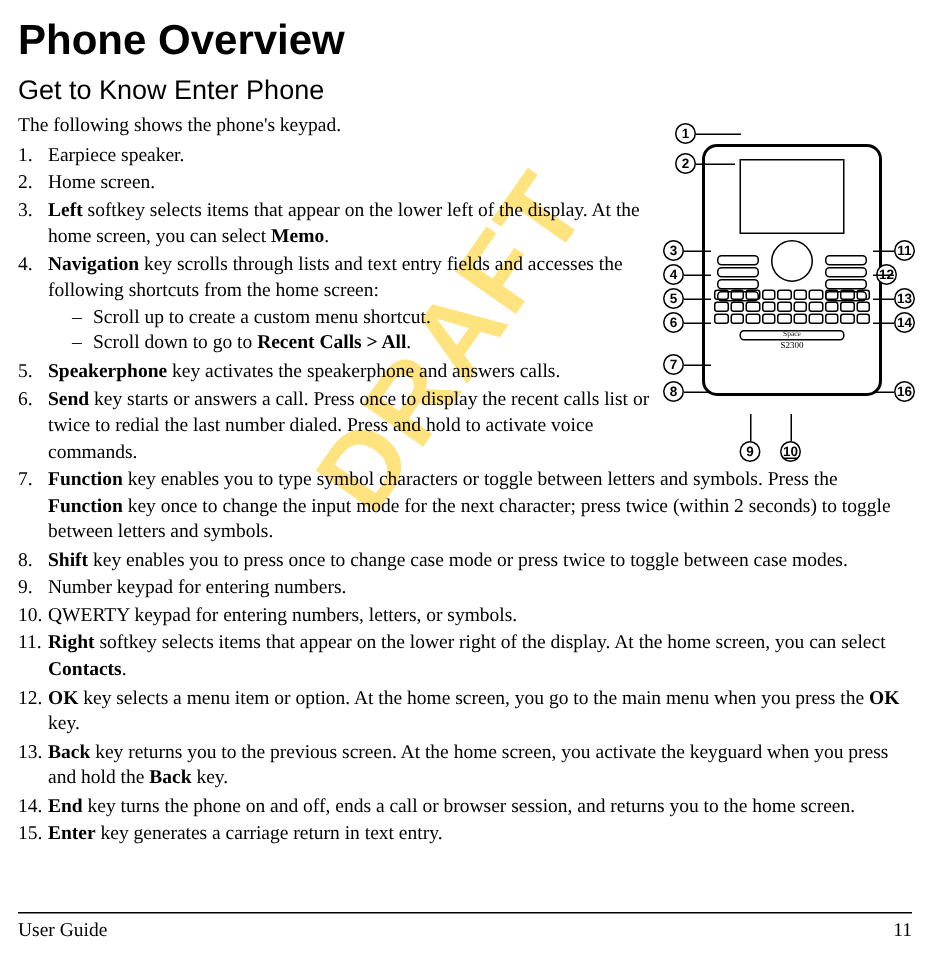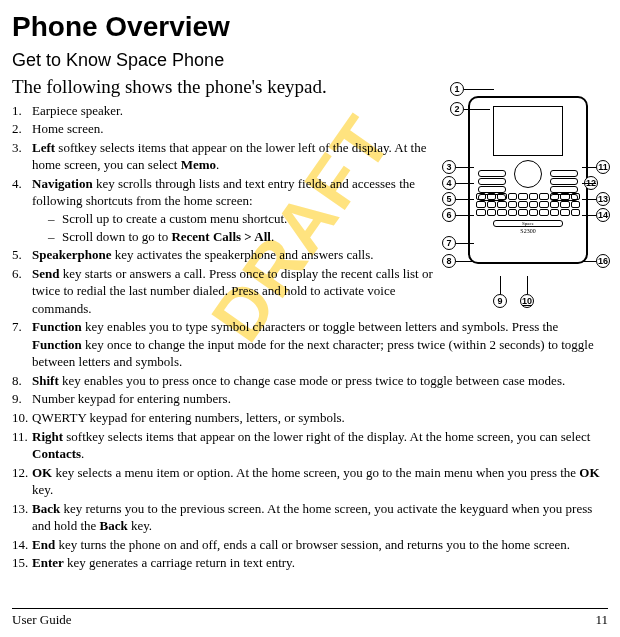--- a/index.html
+++ b/index.html
@@ -9,21 +9,21 @@
       height: 637px;
       padding: 8px 12px;
       position: relative;
       background: white;
       color: #000;
       font-size: 13px;
       line-height: 1.35;
     }
     .title { font-family: Arial, Helvetica, sans-serif; font-size: 28px; font-weight: bold; margin-bottom: 2px; }
     .subtitle { font-family: Arial, Helvetica, sans-serif; font-size: 18px; font-weight: normal; margin-bottom: 2px; }
-    .intro { font-size: 19px; margin-bottom: 2px; }
+    .intro { font-size: 13px; margin-bottom: 2px; }
     ol.main { list-style: none; counter-reset: item; padding-left: 0; }
     ol.main > li { counter-increment: item; padding-left: 20px; position: relative; margin-bottom: 1px; }
     ol.main > li::before {
       content: counter(item) ".";
       position: absolute;
       left: 0;
       width: 18px;
     }
     ul.sub { list-style: none; padding-left: 16px; }
     ul.sub > li { position: relative; padding-left: 14px; }
@@ -74,21 +74,21 @@
     .leader { position: absolute; background: #000; height: 1px; }
     .b { font-weight: bold; }
     .narrow-wrap { max-width: 425px; }
   </style>
 </head>
 <body>
 
 <div class="draft">DRAFT</div>
 
 <h1 class="title">Phone Overview</h1>
-<h2 class="subtitle">Get to Know Space Phone</h2>
+<h2 class="subtitle">Get to Know Enter Phone</h2>
 <p class="intro">The following shows the phone's keypad.</p>
 
 <ol class="main">
   <li class="narrow-wrap"><span>Earpiece speaker.</span></li>
   <li class="narrow-wrap"><span>Home screen.</span></li>
   <li class="narrow-wrap"><span class="b">Left</span><span> softkey selects items that appear on the lower left of the display. At the home screen, you can select </span><span class="b">Memo</span><span>.</span></li>
   <li class="narrow-wrap"><span class="b">Navigation</span><span> key scrolls through lists and text entry fields and accesses the following shortcuts from the home screen:</span>
     <ul class="sub">
       <li><span>Scroll up to create a custom menu shortcut.</span></li>
       <li><span>Scroll down to go to </span><span class="b">Recent Calls &gt; All</span><span>.</span></li>

